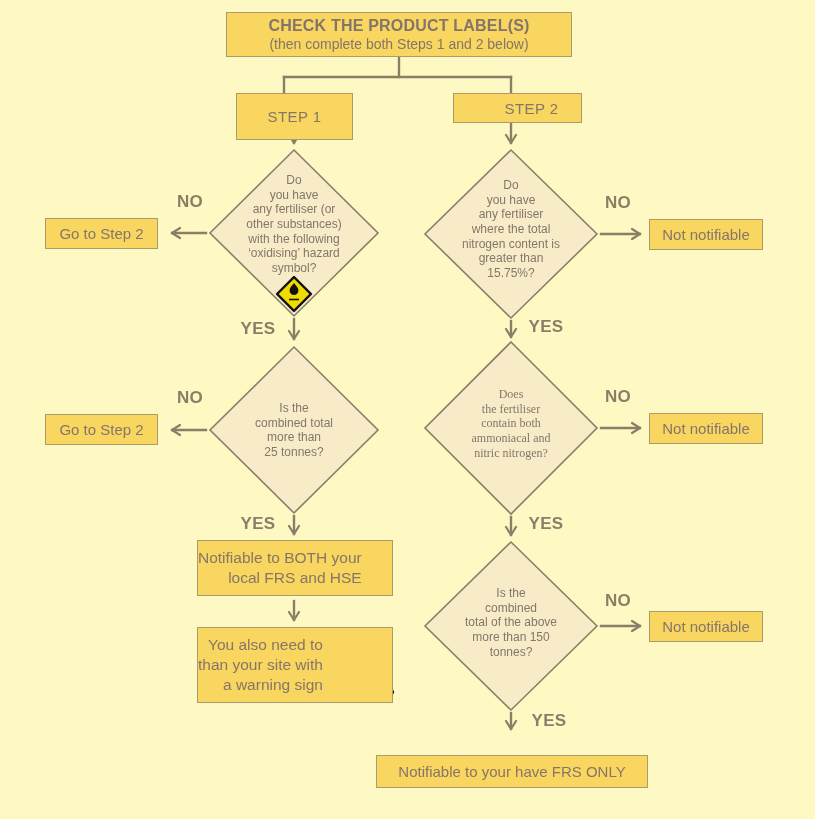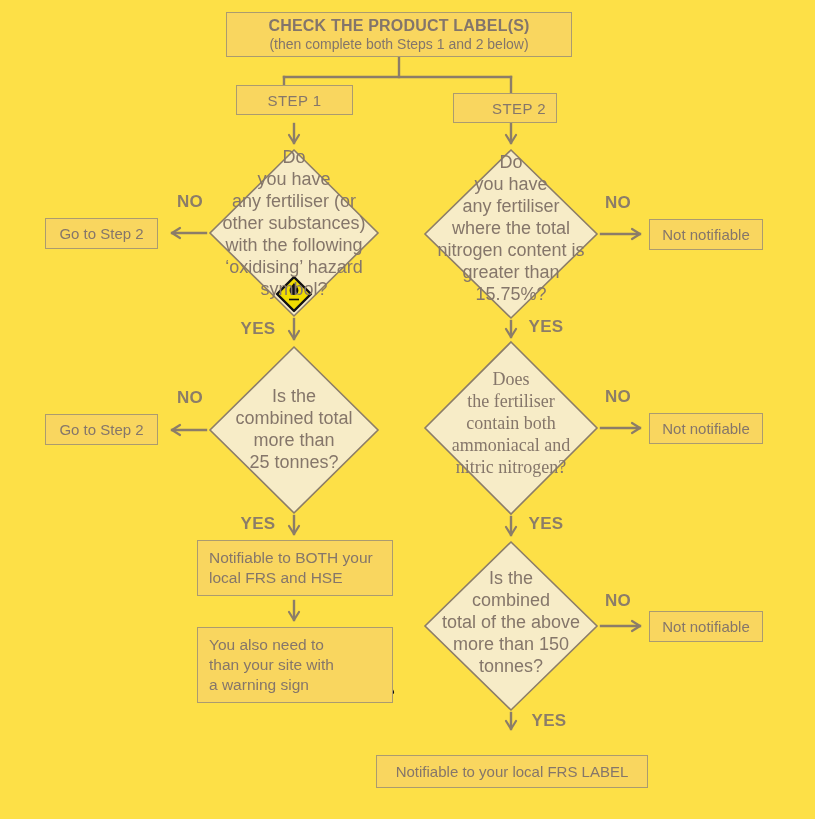--- a/index.html
+++ b/index.html
@@ -1,38 +1,38 @@
 <!DOCTYPE html>
 <html><head>
 <meta charset="utf-8">
 <style>
   * { margin:0; padding:0; box-sizing:border-box; }
   html,body { background:#ffffff; }
   body { font-family:"Liberation Sans","DejaVu Sans",sans-serif; }
-  .stage { position:relative; width:815px; height:819px; background:#fde047; overflow:hidden; }
+  .stage { position:relative; width:815px; height:819px; background:#fef9c3; overflow:hidden; }
   .svglayer { position:absolute; left:0; top:0; width:815px; height:819px; }
   .box {
     position:absolute; background:#F9D65F; border:1.5px solid #AB9B6F;
     color:#85766A; display:flex; align-items:center; justify-content:center;
     text-align:center; font-size:15px;
   }
   .hdr { flex-direction:column; }
   .hdr .t { font-weight:bold; font-size:16px; letter-spacing:0.2px; color:#83756B; }
   .hdr .s { font-size:14px; margin-top:1px; color:#83756B; }
   .stepbox { font-size:15px; letter-spacing:0.4px; }
   .lbl {
     position:absolute; transform:translate(-50%,-50%);
     font-weight:bold; font-size:17px; color:#8C7D68; letter-spacing:0.3px;
   }
   .dtext {
     position:absolute; transform:translate(-50%,-50%);
     text-align:center; white-space:pre-line;
-    font-size:18px; line-height:1.22; color:#85766A; width:170px;
+    font-size:12px; line-height:1.22; color:#85766A; width:170px;
   }
-  .leftbox { justify-content:flex-start; text-align:left; padding-left:11px; white-space:pre-line; line-height:1.3; }
+  .leftbox { justify-content:flex-start; text-align:right; white-space:pre-line; line-height:1.3; }
 </style>
 </head>
 <body>
 
 <div class="stage">
 
   <svg class="svglayer" width="815" height="819" viewBox="0 0 815 819">
     <defs>
       <marker id="ah" viewBox="0 0 14 14" refX="11" refY="7" markerWidth="14" markerHeight="14" markerUnits="userSpaceOnUse" orient="auto">
         <path d="M3,2 L11,7 L3,12" fill="none" stroke="#8C7D68" stroke-width="2.2" stroke-linecap="round" stroke-linejoin="round"></path>
@@ -78,22 +78,22 @@
       <path d="M0,-8 L0,7" stroke="#0D0D0D" stroke-width="5.5" stroke-linecap="round"></path>
       <circle cx="0" cy="14.5" r="3.2" fill="#0D0D0D"></circle>
     </g>
   </svg>
 
   <div class="box hdr" style="left:226px; top:12px; width:346px; height:45px;">
     <div class="t">CHECK THE PRODUCT LABEL(S)</div>
     <div class="s">(then complete both Steps 1 and 2 below)</div>
   </div>
 
-  <div class="box stepbox" style="left:236px; top:85px; width:117px; height:30px;">STEP 1</div>
-  <div class="box stepbox" style="left:453px; top:93px; width:104px; height:30px;padding-left:28px;">STEP 2</div>
+  <div class="box stepbox" style="left:236px; top:93px; width:117px; height:47px;">STEP 1</div>
+  <div class="box stepbox" style="left:453px; top:93px; width:129px; height:30px;padding-left:28px;">STEP 2</div>
 
   <div class="dtext" style="left:294px; top:224px;">Do
 you have
 any fertiliser (or
 other substances)
 with the following
 ‘oxidising’ hazard
 symbol?</div>
   <div class="lbl" style="left:190px; top:202px;">NO</div>
   <div class="box" style="left:45px; top:218px; width:113px; height:31px;">Go to Step 2</div>
@@ -136,15 +136,15 @@
 
   <div class="dtext" style="left:511px; top:623px;">Is the
 combined
 total of the above
 more than 150
 tonnes?</div>
   <div class="lbl" style="left:618px; top:601px;">NO</div>
   <div class="box" style="left:649px; top:611px; width:114px; height:31px;">Not notifiable</div>
   <div class="lbl" style="left:549px; top:721px;">YES</div>
 
-  <div class="box" style="left:376px; top:755px; width:272px; height:33px;">Notifiable to your local FRS LABEL</div>
+  <div class="box" style="left:376px; top:755px; width:272px; height:33px;">Notifiable to your have FRS ONLY</div>
 
 </div>
 
 </body></html>

